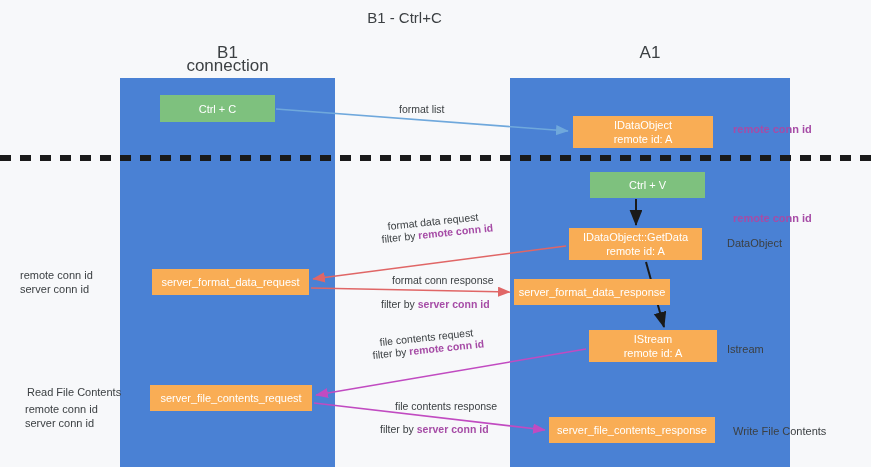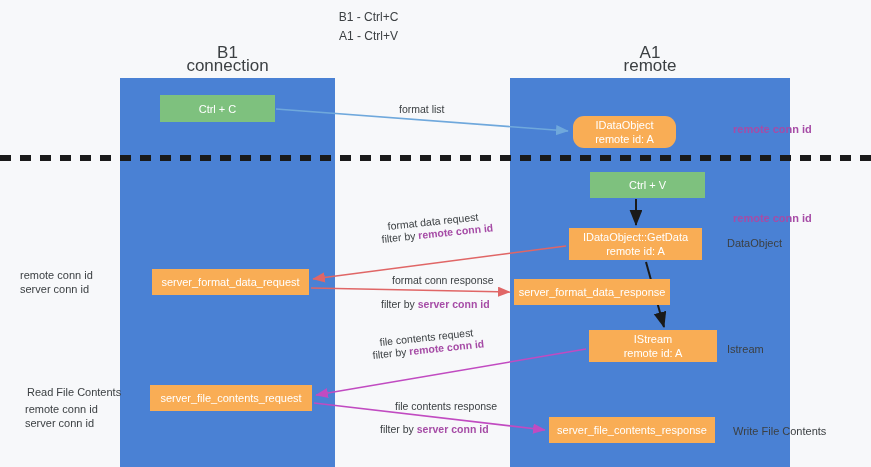--- a/index.html
+++ b/index.html
@@ -20,34 +20,34 @@
   
   .lane-head{
     position:absolute;text-align:center;font-size:17px;line-height:13px;
     color:#3c4043;
   }
   #head-b1{left:120px;top:46px;width:215px;}
   #head-a1{left:510px;top:46px;width:280px;}
 
   #title{
     position:absolute;left:0;top:8px;width:737px;text-align:center;
-    font-size:12px;line-height:19px;color:#3c4043;
+    font-size:15px;line-height:19px;color:#3c4043;padding-left:36px;
   }
 
   
   .node{
     position:absolute;box-sizing:border-box;
     display:flex;flex-direction:column;align-items:center;justify-content:center;
     color:#ffffff;font-size:11px;line-height:14px;text-align:center;
   }
   .node.green{background:#7ec17e;}
   .node.orange{background:#f9ad55;}
 
   #n-ctrlc{left:160px;top:95px;width:115px;height:27px;}
-  #n-idataobject{left:573px;top:116px;width:103px;height:32px;border-radius:11px;}
+  #n-idataobject{left:573px;top:116px;width:140px;height:32px;}
   #n-ctrlv{left:578px;top:172px;width:115px;height:26px;margin-left:12px;}
   #n-getdata{left:569px;top:228px;width:133px;height:32px;}
   #n-sfdreq{left:152px;top:269px;width:157px;height:26px;}
   #n-sfdresp{left:514px;top:279px;width:156px;height:26px;}
   #n-istream{left:589px;top:330px;width:128px;height:32px;}
   #n-sfcreq{left:150px;top:385px;width:162px;height:26px;}
   #n-sfcresp{left:549px;top:417px;width:166px;height:26px;}
 
   
   .ann{position:absolute;font-size:11px;line-height:14px;}
@@ -79,30 +79,28 @@
 
   svg#wires{position:absolute;left:0;top:0;width:871px;height:467px;pointer-events:none;}
 </style>
 </head>
 <body>
 
 <div id="stage">
 
   <div id="title">
     <div>B1 - Ctrl+C</div>
-    <div>A1 - Ctrl+V</div>
   </div>
 
   <div class="lane-head" id="head-b1">
     <div>B1</div>
     <div>connection</div>
   </div>
   <div class="lane-head" id="head-a1">
     <div>A1</div>
-    <div>remote</div>
   </div>
 
   <div class="lane" id="lane-b1"></div>
   <div class="lane" id="lane-a1"></div>
 
   <svg id="wires" viewBox="0 0 871 467">
     <defs>
       <marker id="ah-blue" markerWidth="9" markerHeight="9" refX="7.5" refY="3.2" orient="auto">
         <path d="M0,0 L8,3.2 L0,6.4 z" fill="#6fa8dc"></path>
       </marker>

